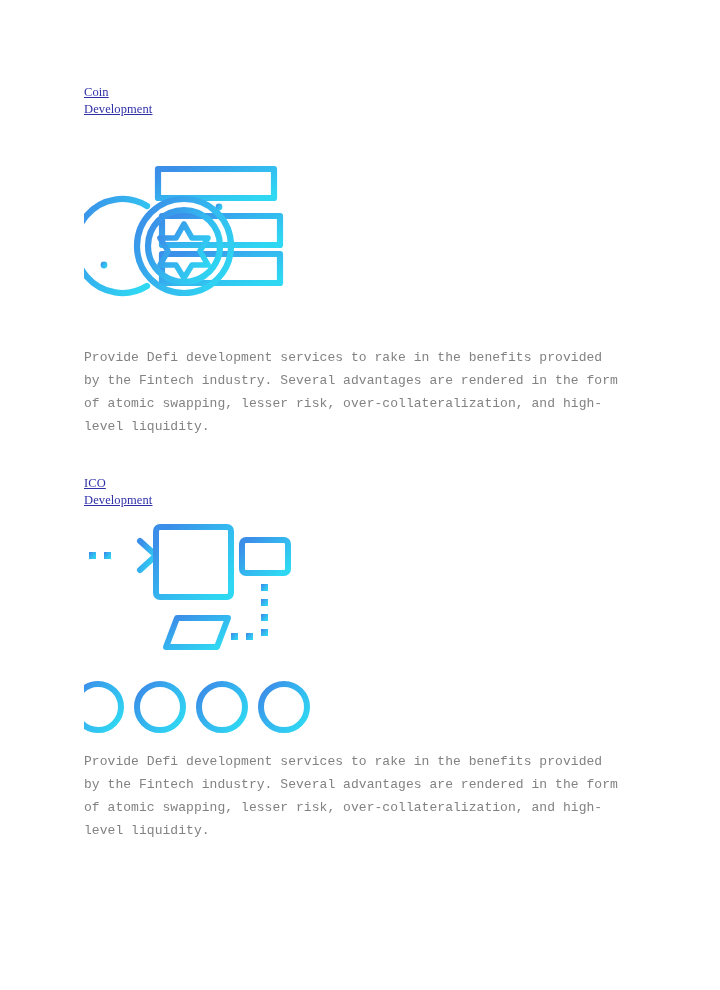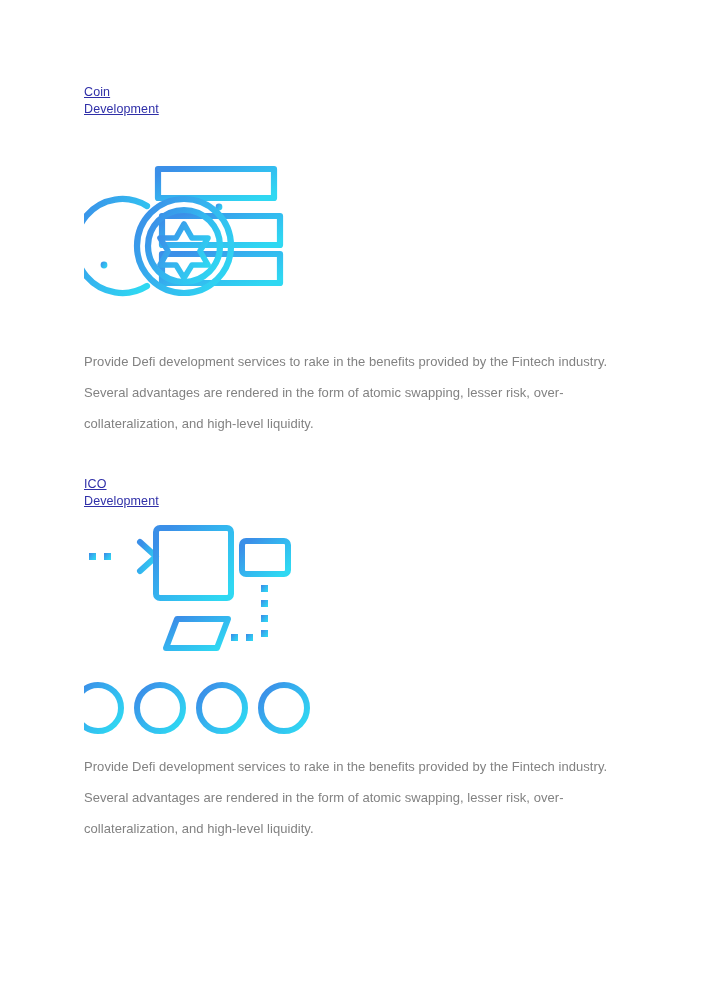--- a/index.html
+++ b/index.html
@@ -32,33 +32,35 @@
   .section-heading {
     display: block;
     font-size: 12.5px;
     line-height: 17px;
     color: #2f2fa8;
     text-decoration: underline;
     text-decoration-color: #2f2fa8;
     letter-spacing: 0.1px;
     width: max-content;
     cursor: pointer;
+    font-family: Liberation Serif, serif;
   }
   .section-heading .hl { display: block; width: max-content; }
 
   .icon-wrap {
     position: relative;
   }
   .body-text {
     font-size: 13px;
-    line-height: 31px;
+    line-height: 23px;
     color: #828282;
     letter-spacing: 0.05px;
     width: 535px;
     margin: 0;
+    font-family: Liberation Mono, monospace;
   }
 
   
   .gap-heading-to-icon-1 { height: 42px; }
   .gap-icon-to-text-1 { height: 32px; }
   .gap-text-to-heading-2 { height: 37px; }
   .gap-heading-to-icon-2 { height: 12px; }
   .gap-icon-to-text-2 { height: 10px; }
 </style>
 </head>

